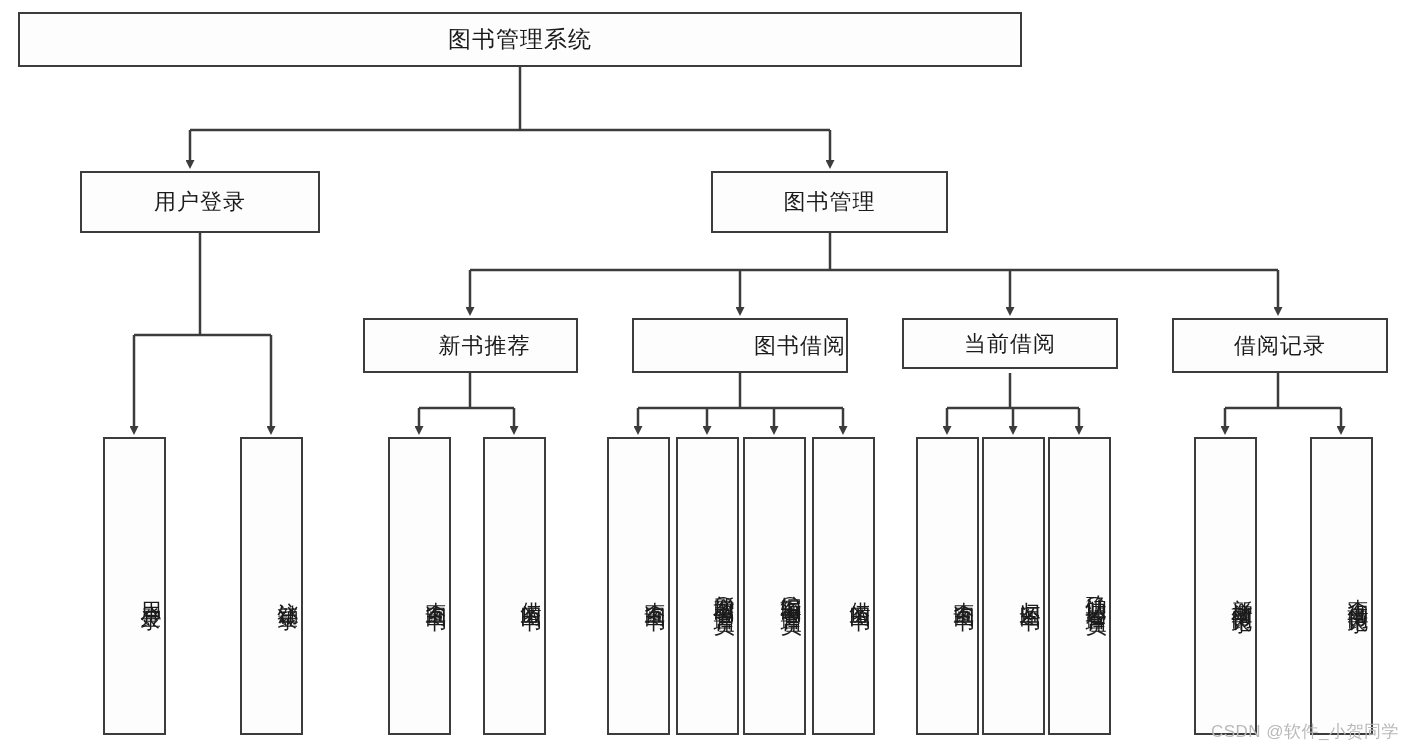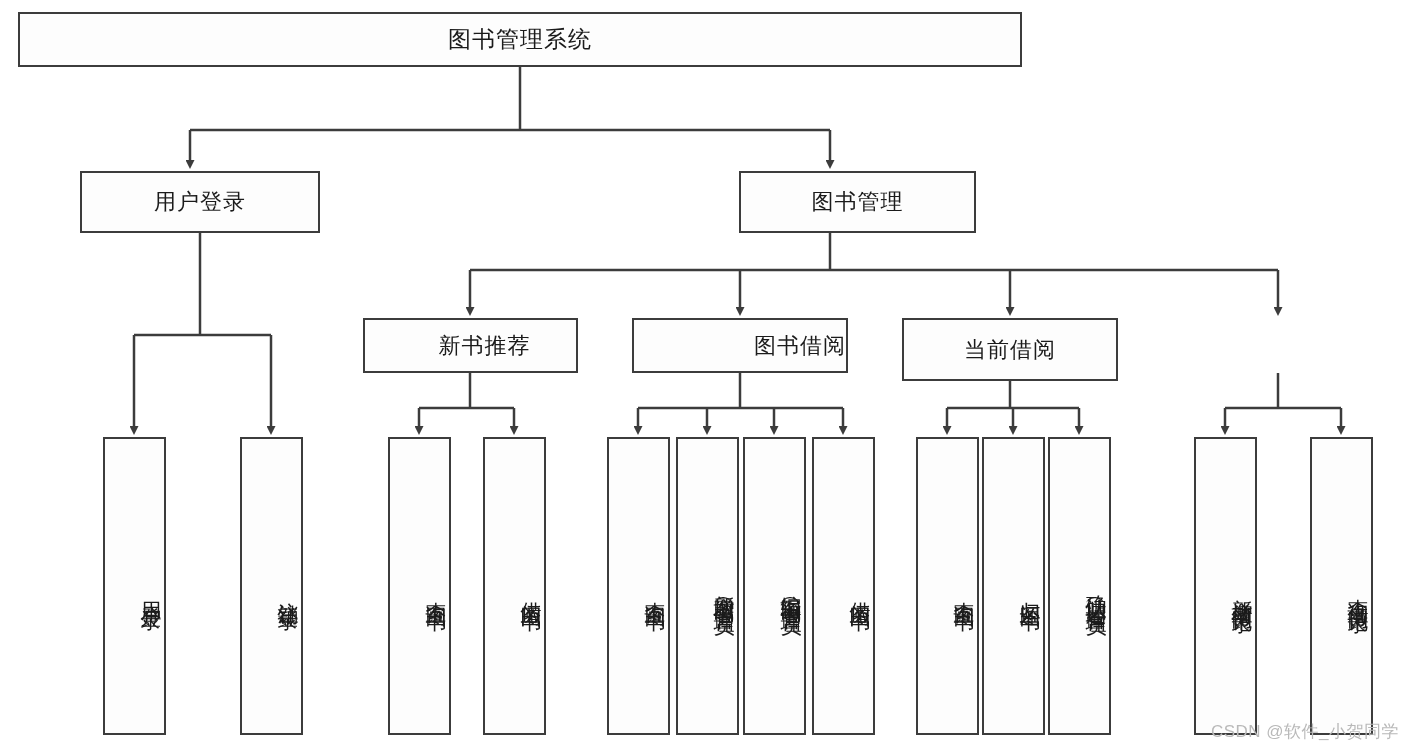--- a/index.html
+++ b/index.html
@@ -97,32 +97,35 @@
     </g>
   </svg>
 
   <div class="node root" style="left:18px;top:12px;width:1004px;height:55px;">
     <span>图书管理系统</span>
   </div>
 
   <div class="node h" style="left:80px;top:171px;width:240px;height:62px;">
     <span>用户登录</span>
   </div>
-  <div class="node h" style="left:711px;top:171px;width:237px;height:62px;margin-left:28px;">
+  <div class="node h" style="left:711px;top:171px;width:237px;height:62px;">
     <span>图书管理</span>
   </div>
 
   <div class="node h" style="left:363px;top:318px;width:215px;height:55px;padding-left:28px;">
     <span>新书推荐</span>
   </div>
   <div class="node h" style="left:632px;top:318px;width:216px;height:55px;justify-content:flex-end;">
     <span>图书借阅</span>
   </div>
-  <div class="node h" style="left:902px;top:318px;width:216px;height:63px;text-align:center;">
+  <div class="node h" style="left:902px;top:318px;width:216px;height:51px;text-align:center;">
     <span>当前借阅</span>
+  </div>
+  <div class="node h" style="left:1172px;top:318px;width:216px;height:55px;">
+    <span>借阅记录</span>
   </div>
 
   <div class="node leaf" style="left:103px;top:437px;width:63px;height:298px;">
     <span class="leaf-txt">用户登录</span>
   </div>
   <div class="node leaf" style="left:240px;top:437px;width:63px;height:298px;">
     <span class="leaf-txt">注销登录</span>
   </div>
 
   <div class="node leaf" style="left:388px;top:437px;width:63px;height:298px;">

